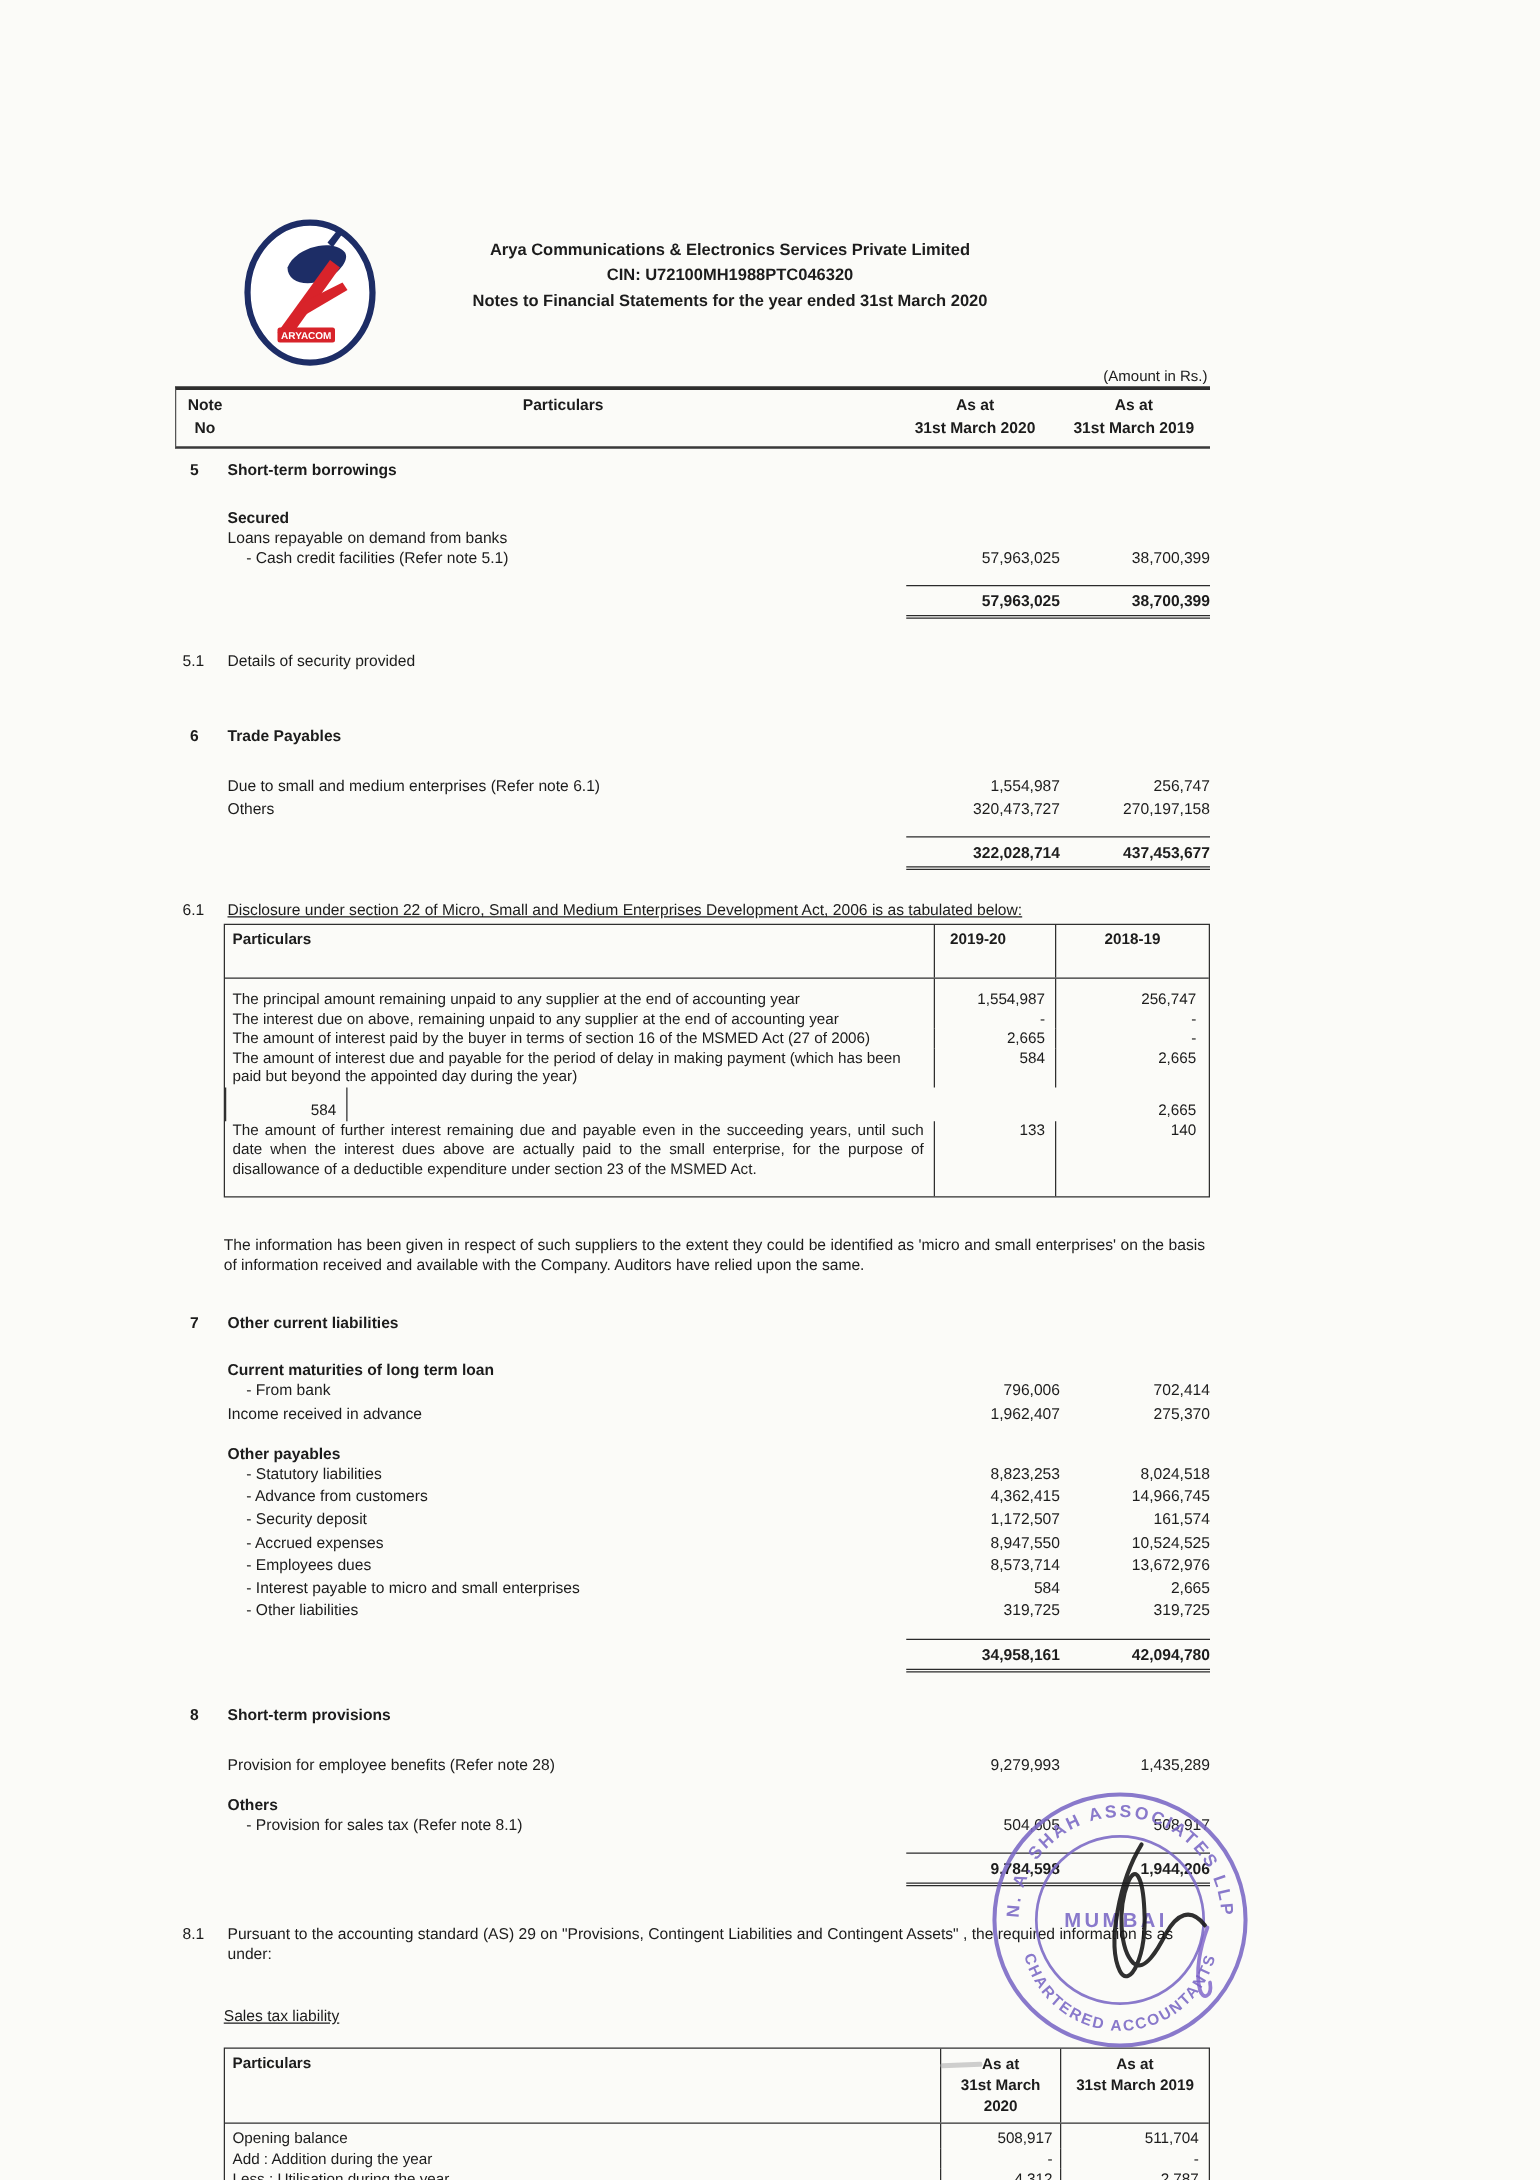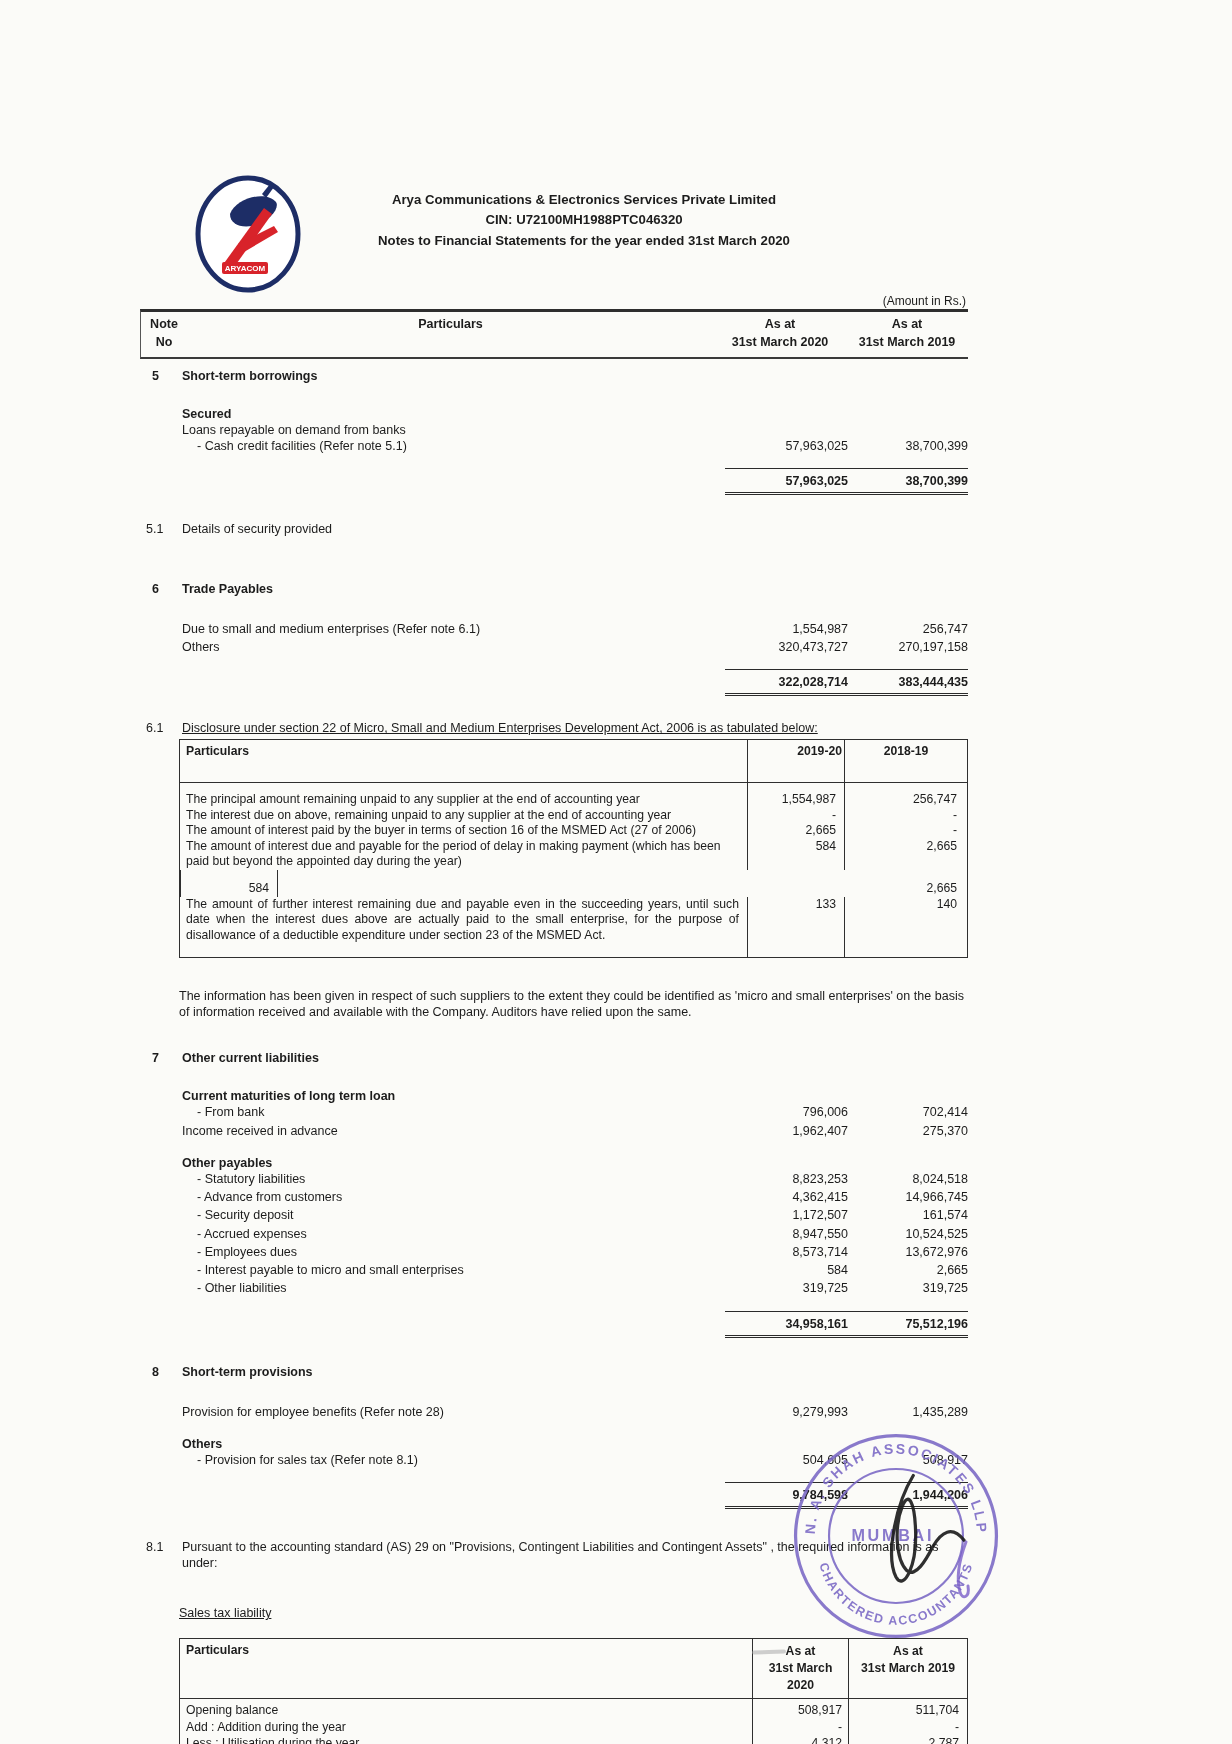--- a/index.html
+++ b/index.html
@@ -49,21 +49,21 @@
     border-top:1.5px solid #2b2b2b; border-bottom:3.5px double #2b2b2b;
     padding:4px 0 3px;
   }
   .total-box .v20 { flex:1; text-align:right; }
   .total-box .v19 { width:120px; text-align:right; }
 
   
   .msmed { margin-left:39px; width:789px; border:1.6px solid #2f2f2f; margin-top:3px; font-size:12.2px; }
   .m-head { display:flex; font-weight:bold; border-bottom:1.6px solid #2f2f2f; }
   .m-head .c0 { width:567px; padding:4px 6px 22px; }
-  .m-head .c1 { width:97px; border-left:1.6px solid #2f2f2f; text-align:right; padding:4px 2px; }
+  .m-head .c1 { width:97px; border-left:1.6px solid #2f2f2f; text-align:left; padding:4px 12px; }
   .m-head .c2 { flex:1; border-left:1.6px solid #2f2f2f; text-align:center; padding:4px 2px; }
   .m-row { display:flex; align-items:stretch; }
   .m-row .c0 { width:567px; padding:0 8px 0 6px; }
   .m-row .c1 { width:97px; border-left:1.6px solid #2f2f2f; text-align:right; padding:0 8px; }
   .m-row .c2 { flex:1; border-left:1.6px solid #2f2f2f; text-align:right; padding:0 10px; }
   .m-row.first > div { padding-top:9px; }
   .m-row.gap > div { padding-top:11px; }
   .m-row.last > div { padding-bottom:14px; }
 
   .note61-footer { margin-top:30px; text-align:justify; padding-right:4px; }
@@ -169,21 +169,21 @@
           <div class="v19">256,747</div>
         </div>
         <div class="frow">
           <div class="lbl">Others</div>
           <div class="v20">320,473,727</div>
           <div class="v19">270,197,158</div>
         </div>
         <div class="total-wrap">
           <div class="total-box">
             <div class="v20">322,028,714</div>
-            <div class="v19">383,444,435</div>
+            <div class="v19">437,453,677</div>
           </div>
         </div>
       </div>
     </div>
 
     <div class="sec" style="margin-top:24px;">
       <div class="sec-no light">6.1</div>
       <div class="sec-body">
         <div style="text-decoration:underline;">Disclosure under section 22 of Micro, Small and Medium Enterprises Development Act, 2006 is as tabulated below:</div>
       </div>
@@ -275,21 +275,21 @@
           <div class="v19">2,665</div>
         </div>
         <div class="frow">
           <div class="lbl ind">- Other liabilities</div>
           <div class="v20">319,725</div>
           <div class="v19">319,725</div>
         </div>
         <div class="total-wrap">
           <div class="total-box">
             <div class="v20">34,958,161</div>
-            <div class="v19">75,512,196</div>
+            <div class="v19">42,094,780</div>
           </div>
         </div>
       </div>
     </div>
 
     <div class="sec" style="margin-top:26px;">
       <div class="sec-no">8</div>
       <div class="sec-body">
         <div class="sec-title">Short-term provisions</div>
         <div class="frow" style="margin-top:24px;">

